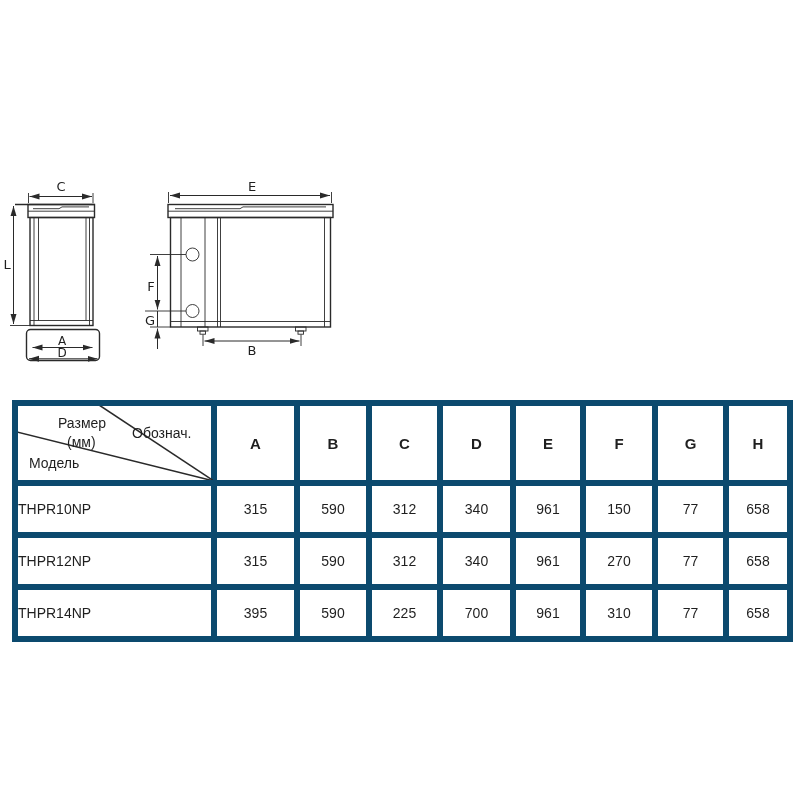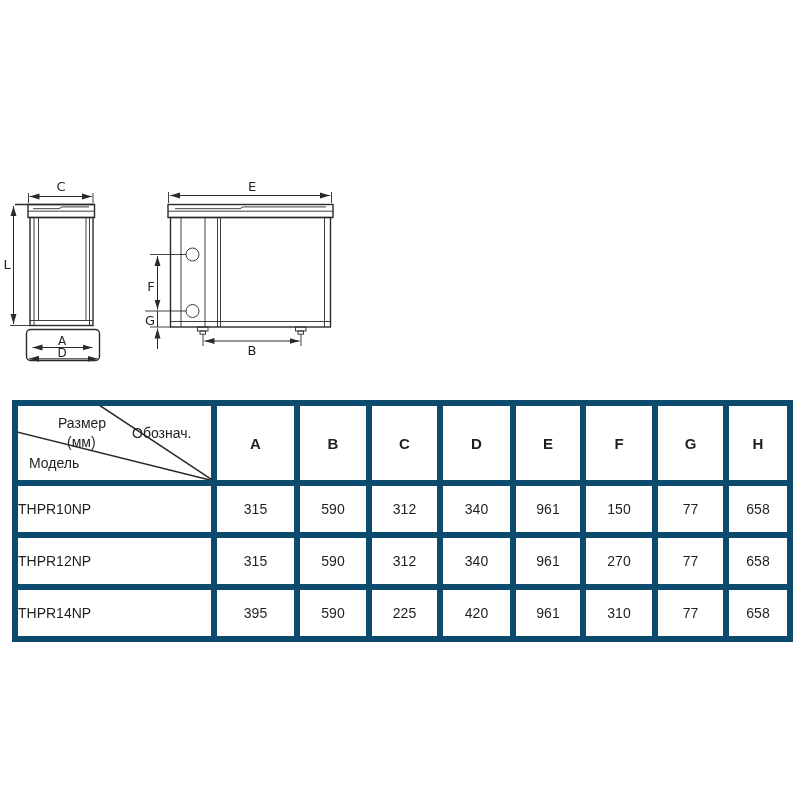--- a/index.html
+++ b/index.html
@@ -187,20 +187,20 @@
       <td>961</td>
       <td>270</td>
       <td>77</td>
       <td>658</td>
     </tr>
     <tr>
       <td class="model-cell">THPR14NP</td>
       <td>395</td>
       <td>590</td>
       <td>225</td>
-      <td>420</td>
+      <td>700</td>
       <td>961</td>
       <td>310</td>
       <td>77</td>
       <td>658</td>
     </tr>
   </tbody>
 </table>
 
 </body></html>

